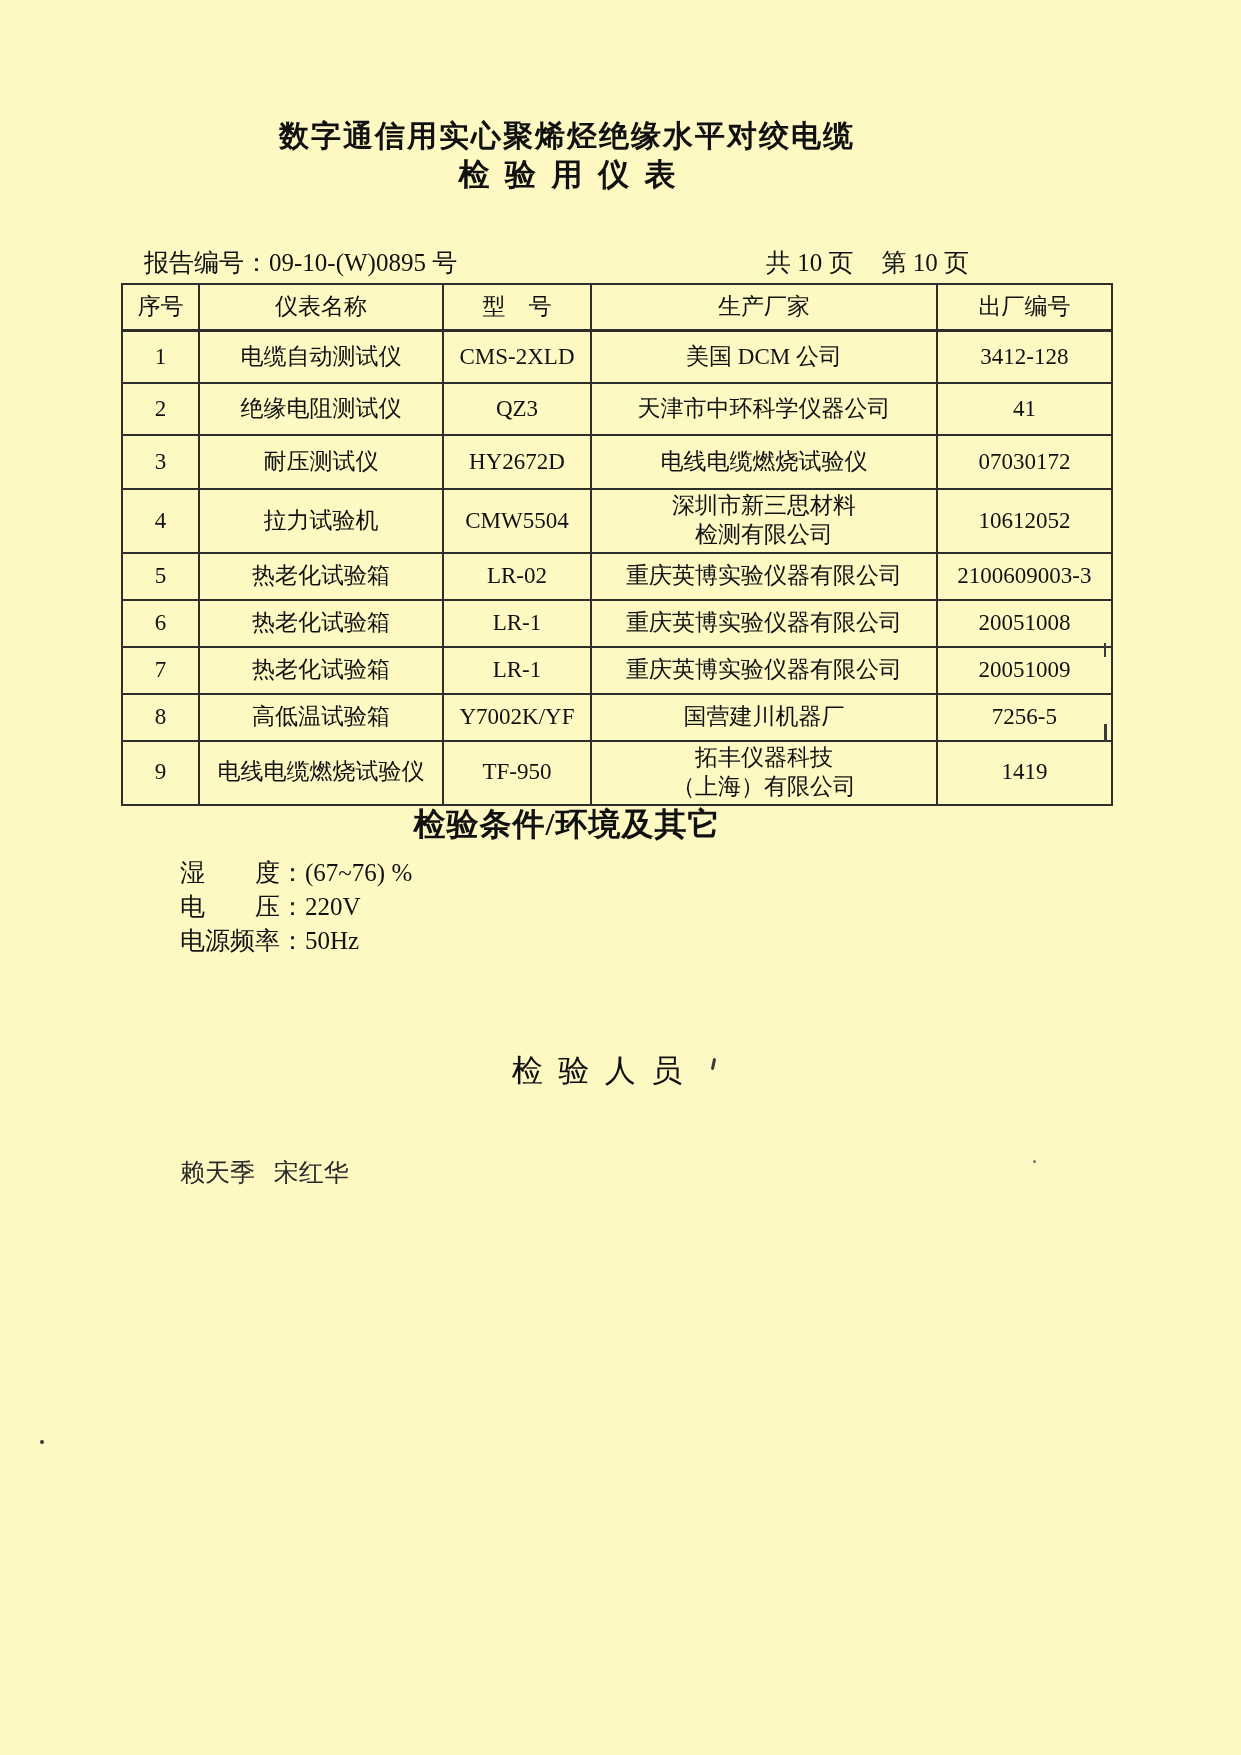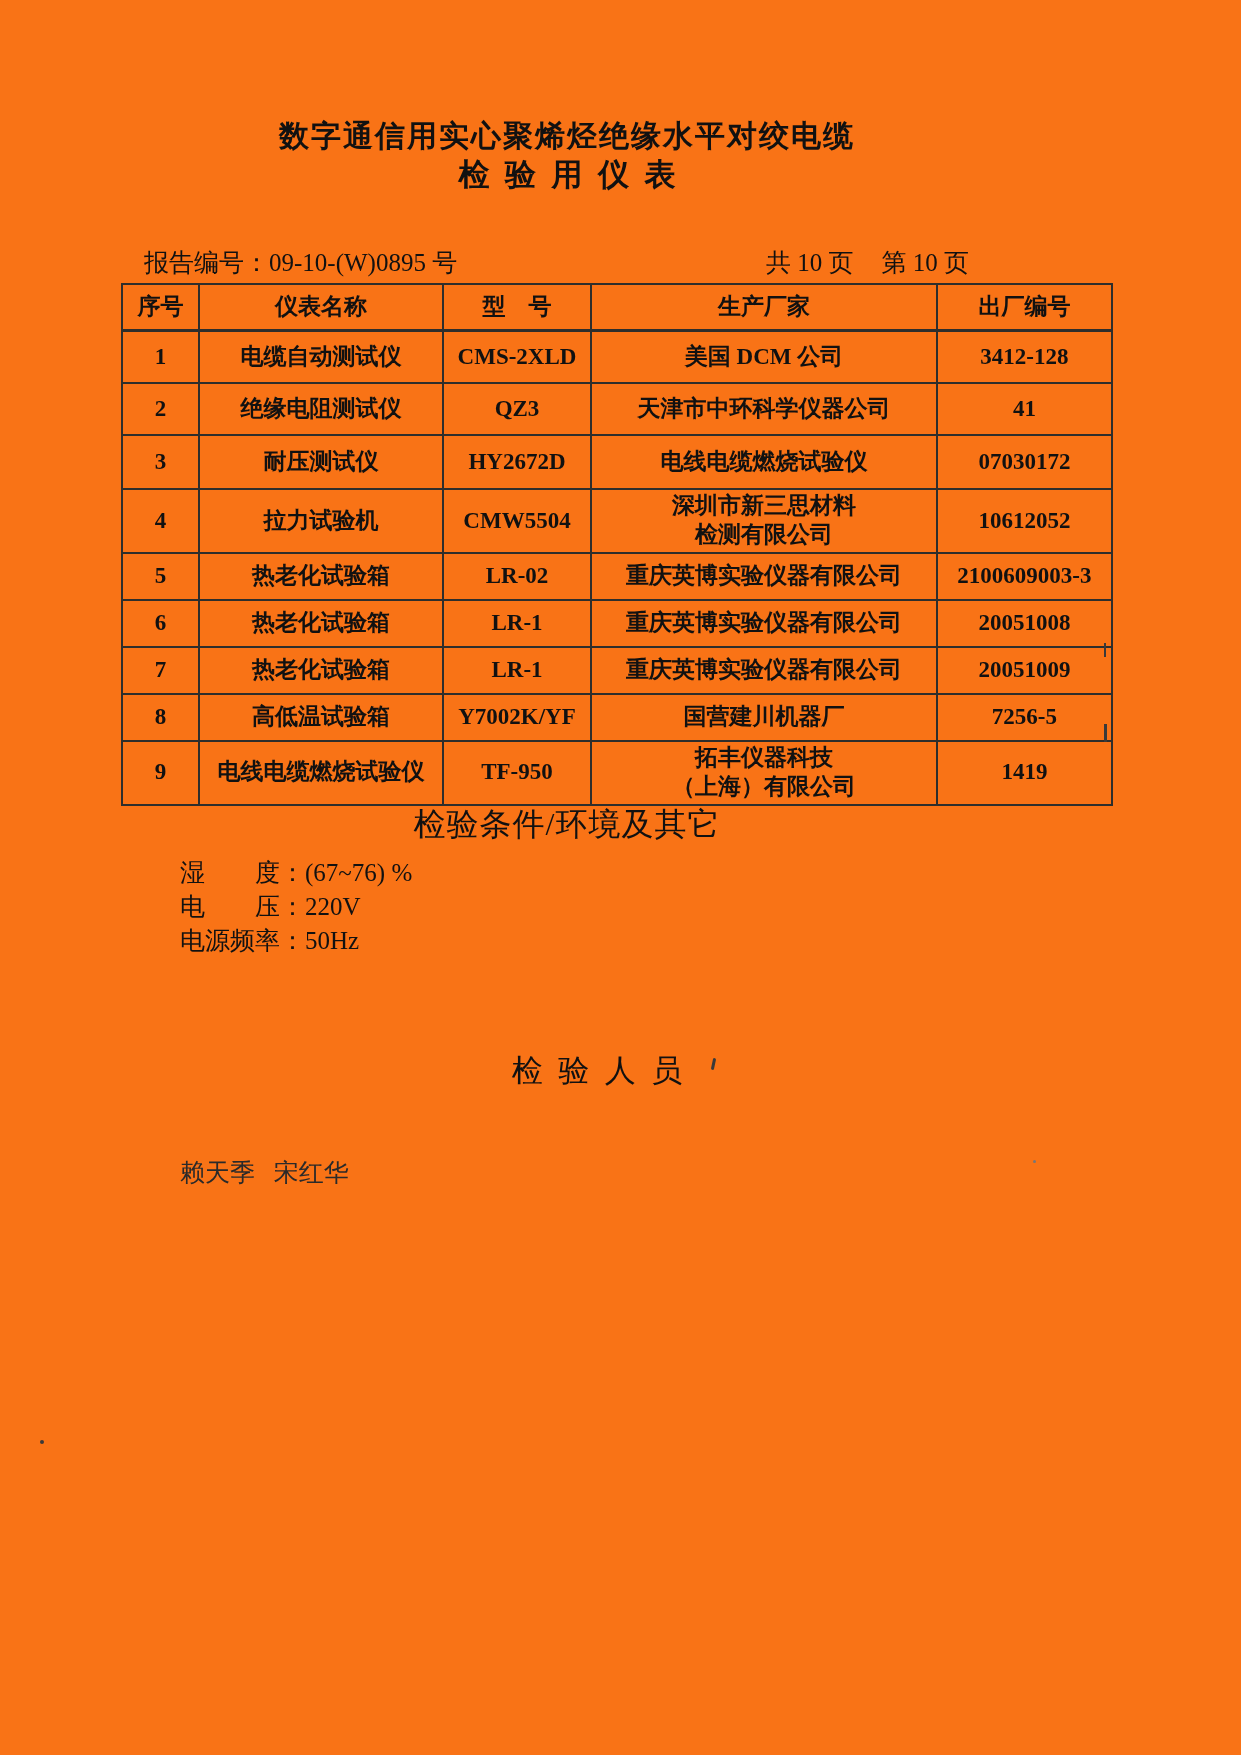--- a/index.html
+++ b/index.html
@@ -5,21 +5,21 @@
   html,body{margin:0;padding:0;}
   body{
     width:1241px;height:1755px;
     background:#e9e9e7;
     font-family:"Liberation Serif","DejaVu Serif",serif;
     color:#111;
   }
   .page{
     position:relative;
     width:1241px;height:1755px;
-    background:#f97316;
+    background:#fef9c3;
     overflow:hidden;
   }
   .centered-band{position:absolute;left:0;width:1134px;text-align:center;}
   .title1{top:116px;font-size:30px;font-weight:bold;letter-spacing:2px;}
   .title2{top:154px;font-size:31px;font-weight:bold;white-space:pre;}
   .report-line{
     position:absolute;top:246px;left:144px;width:825px;
     font-size:25px;display:flex;justify-content:space-between;align-items:baseline;
   }
   .report-left{white-space:pre;}
@@ -27,37 +27,37 @@
   .page-info .gap{display:inline-block;width:28px;}
   table.inst{
     position:absolute;top:283px;left:121px;width:992px;
     border-collapse:collapse;table-layout:fixed;
     font-size:23px;
   }
   table.inst th,table.inst td{
     border:2px solid #2e2e2c;
     text-align:center;vertical-align:middle;
     padding:2px 4px;
-    font-weight:bold;
+    font-weight:normal;
     white-space:pre-line;
     line-height:1.25;
   }
   table.inst{border:2.5px solid #2e2e2c;}
   table.inst thead th{height:40px;border-bottom:3px solid #2e2e2c;}
   col.c-no{width:7.8%;}
   col.c-name{width:24.6%;}
   col.c-model{width:15.0%;}
   col.c-mfr{width:34.9%;}
   col.c-serial{width:17.7%;}
   tr.h50 td{height:46px;}
   tr.h52 td{height:48px;}
   tr.h45 td{height:41px;}
   tr.h62 td{height:58px;}
   tr.h60 td{height:56px;}
-  .sec-title-cond{top:803px;font-size:32px;font-weight:normal;letter-spacing:1px;}
+  .sec-title-cond{top:803px;font-size:32px;font-weight:bold;letter-spacing:1px;}
   .conditions{
     position:absolute;top:856px;left:180px;
     font-size:25px;line-height:34px;
   }
   .cond-row{white-space:pre;}
   .sec-title-person{top:1050px;left:30px;font-size:31px;font-weight:normal;white-space:pre;}
   .names{
     position:absolute;top:1156px;left:180px;
     font-size:25px;white-space:pre;color:#2a2a2a;
   }

